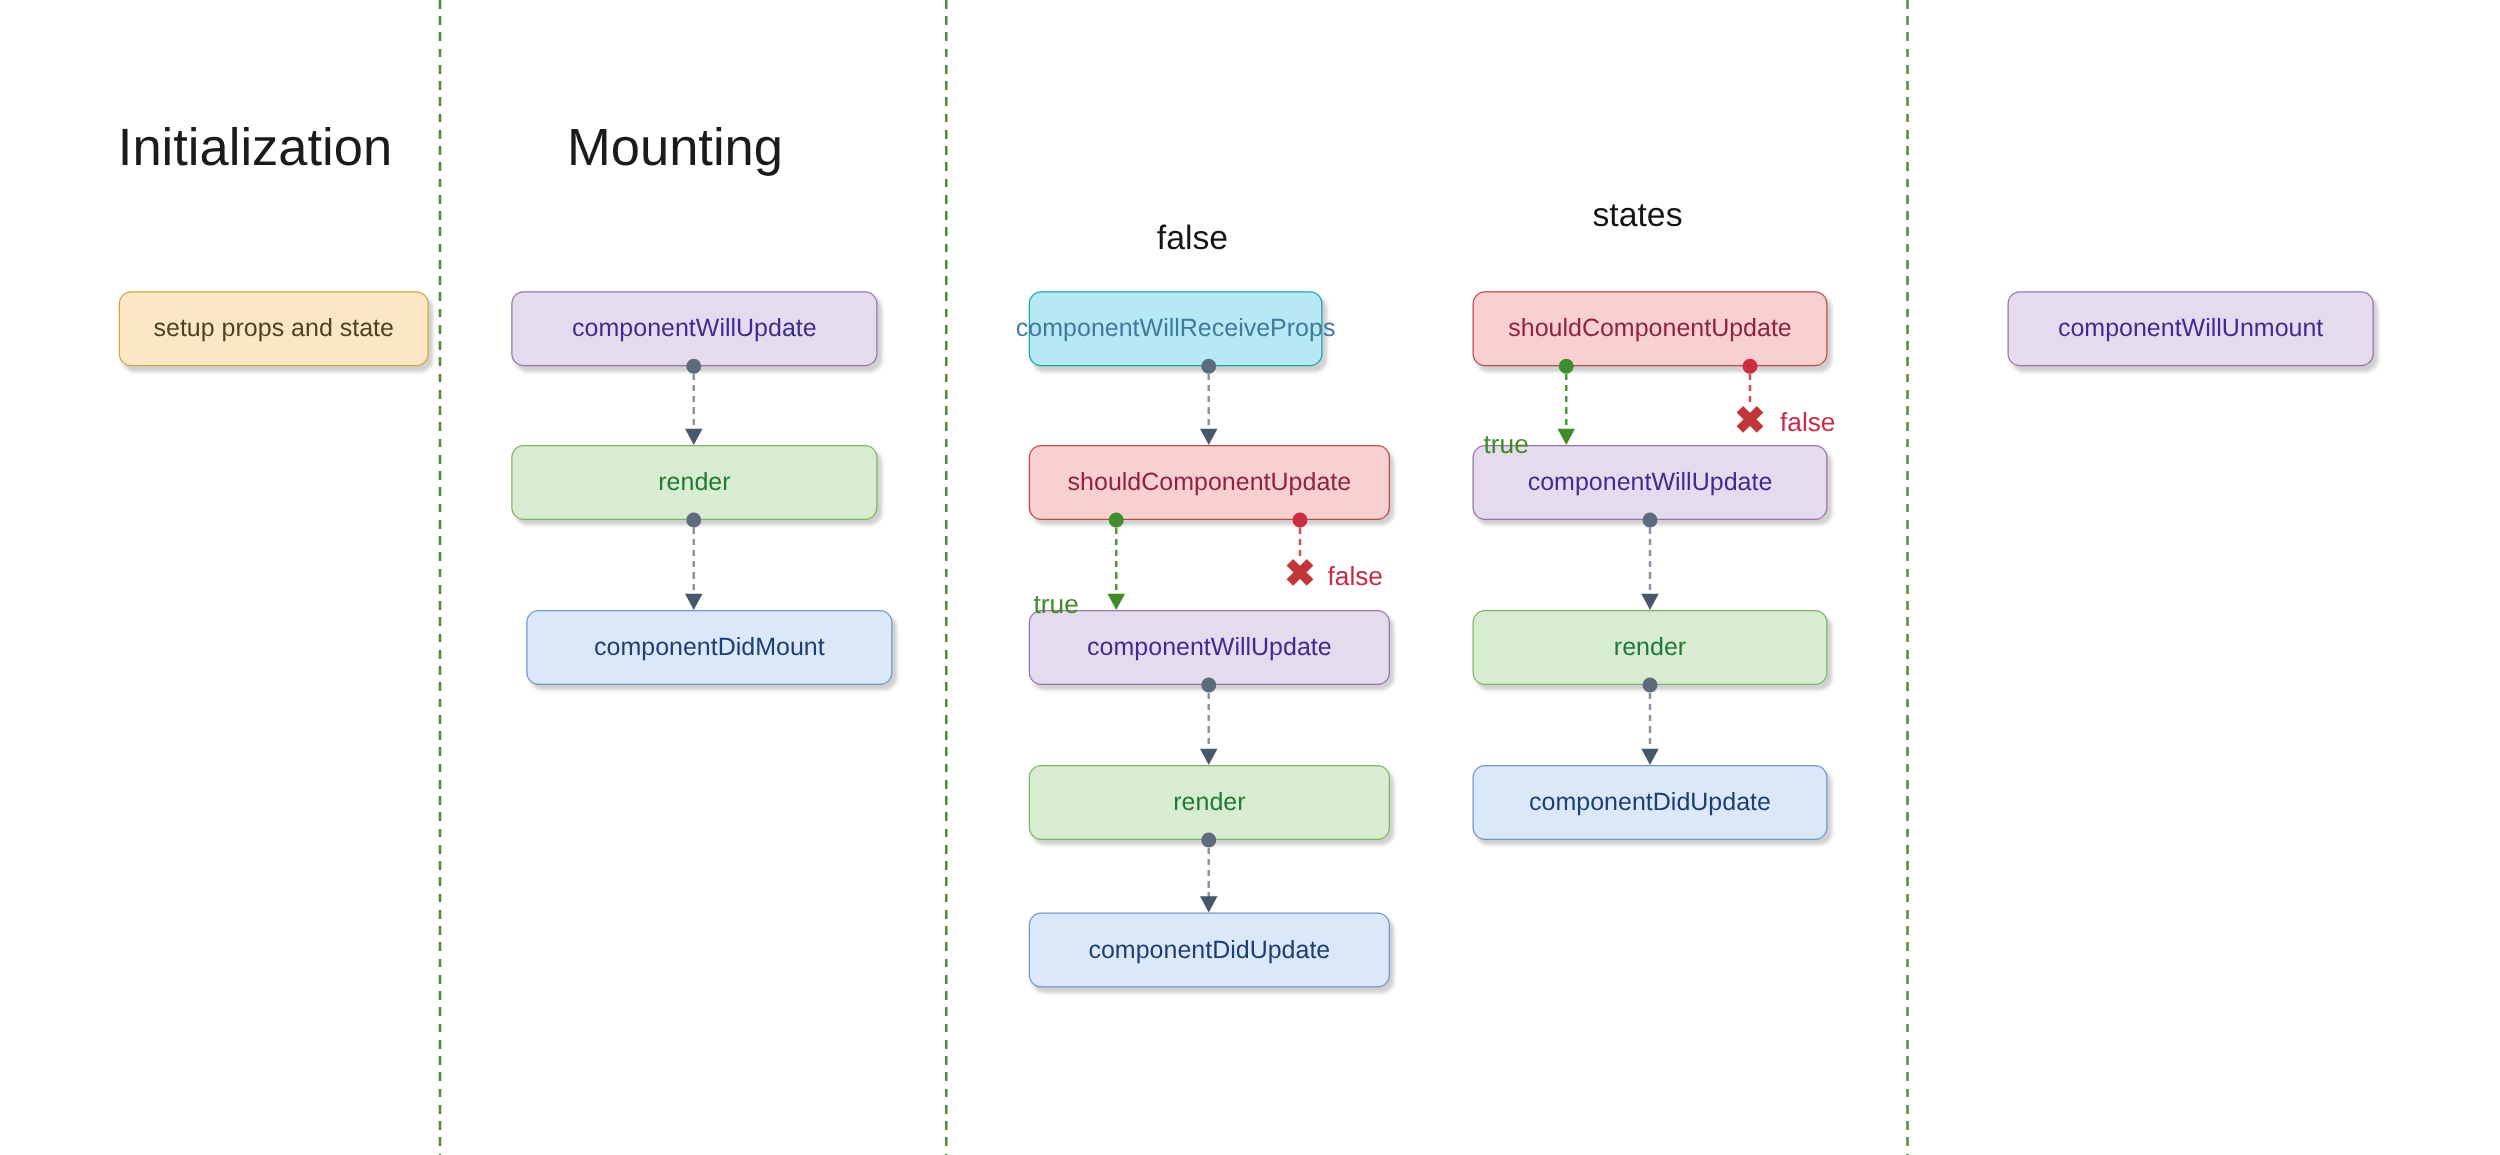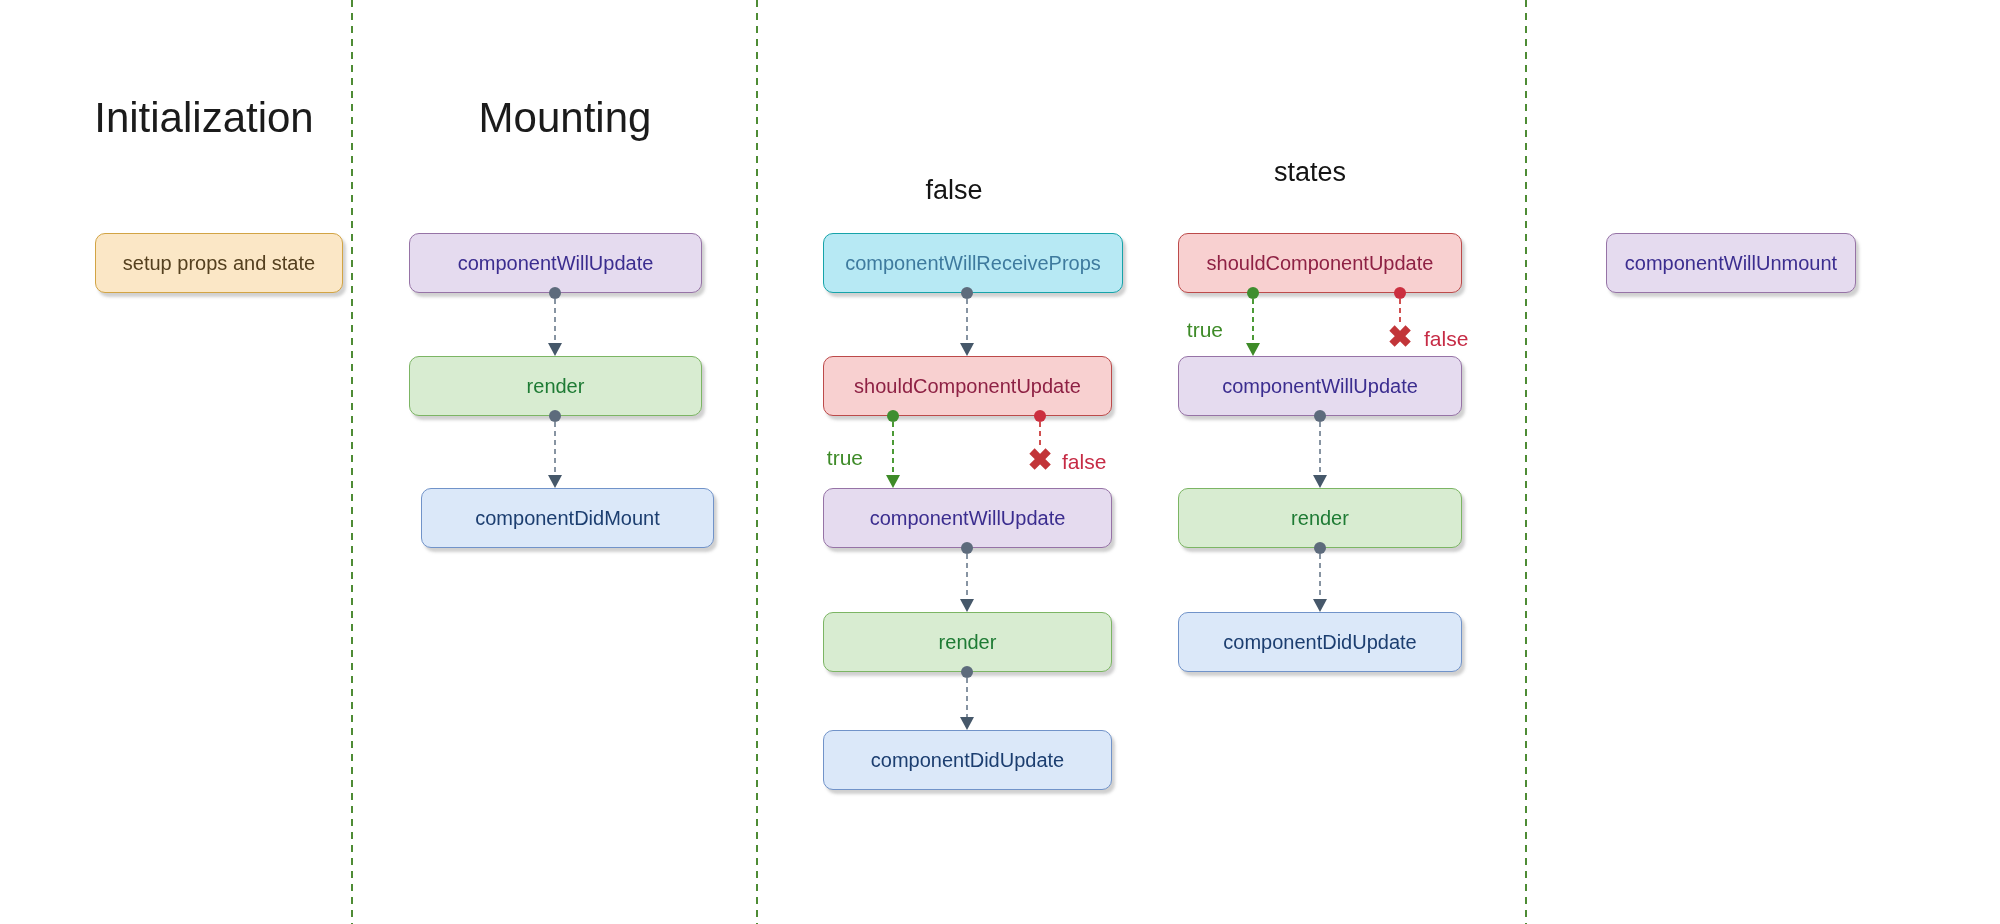--- a/index.html
+++ b/index.html
@@ -27,52 +27,52 @@
     box-shadow:3px 4px 3px rgba(120,120,120,0.35);
   }
   .edge-line{position:absolute;width:2px;}
   .edge-dot{position:absolute;width:12px;height:12px;border-radius:50%;}
   .edge-head{
     position:absolute;width:0;height:0;
     border-left:7px solid transparent;border-right:7px solid transparent;
     border-top:13px solid;
   }
   .edge-label{position:absolute;font-size:21px;font-weight:500;line-height:24px;}
-  .edge-label.right{text-align:right;}
+  .edge-label.right{text-align:right;margin-top:26px;}
   .x-mark{position:absolute;width:40px;text-align:center;font-size:30px;font-weight:bold;line-height:32px;}
 </style>
 </head>
 <body>
 
 <div class="canvas">
 
   <div class="sep" style="left:351px"></div>
   <div class="sep" style="left:756px"></div>
   <div class="sep" style="left:1525px"></div>
 
   <div class="phase-title" style="left:-16px;top:94px">Initialization</div>
-  <div class="phase-title" style="left:345px;top:94px">Mounting</div>
+  <div class="phase-title" style="left:320px;top:94px">Mounting</div>
 
   <div class="sub-title" style="left:844px;top:174px">false</div>
   <div class="sub-title" style="left:1200px;top:156px">states</div>
 
   <div id="nodes">
       <div class="node" style="left: 95px; top: 233px; width: 248px; background: rgb(251, 231, 198); border-color: rgb(210, 164, 68); color: rgb(84, 64, 31);">
         <span>setup props and state</span>
       </div>
       <div class="node" style="left: 409px; top: 233px; width: 293px; background: rgb(229, 219, 239); border-color: rgb(150, 115, 166); color: rgb(59, 45, 143);">
         <span>componentWillUpdate</span>
       </div>
       <div class="node" style="left: 409px; top: 356px; width: 293px; background: rgb(216, 236, 209); border-color: rgb(124, 181, 100); color: rgb(30, 123, 52);">
         <span>render</span>
       </div>
       <div class="node" style="left: 421px; top: 488px; width: 293px; background: rgb(219, 232, 249); border-color: rgb(113, 147, 201); color: rgb(28, 62, 112);">
         <span>componentDidMount</span>
       </div>
-      <div class="node" style="left: 823px; top: 233px; width: 300px; background: rgb(183, 233, 244); border-color: rgb(22, 163, 169); color: rgb(62, 122, 158);">
+      <div class="node" style="left: 823px; top: 233px; width: 235px; background: rgb(183, 233, 244); border-color: rgb(22, 163, 169); color: rgb(62, 122, 158);">
         <span>componentWillReceiveProps</span>
       </div>
       <div class="node" style="left: 823px; top: 356px; width: 289px; background: rgb(248, 208, 208); border-color: rgb(188, 74, 74); color: rgb(142, 33, 68);">
         <span>shouldComponentUpdate</span>
       </div>
       <div class="node" style="left: 823px; top: 488px; width: 289px; background: rgb(229, 219, 239); border-color: rgb(150, 115, 166); color: rgb(59, 45, 143);">
         <span>componentWillUpdate</span>
       </div>
       <div class="node" style="left: 823px; top: 612px; width: 289px; background: rgb(216, 236, 209); border-color: rgb(124, 181, 100); color: rgb(30, 123, 52);">
         <span>render</span>
@@ -85,21 +85,21 @@
       </div>
       <div class="node" style="left: 1178px; top: 356px; width: 284px; background: rgb(229, 219, 239); border-color: rgb(150, 115, 166); color: rgb(59, 45, 143);">
         <span>componentWillUpdate</span>
       </div>
       <div class="node" style="left: 1178px; top: 488px; width: 284px; background: rgb(216, 236, 209); border-color: rgb(124, 181, 100); color: rgb(30, 123, 52);">
         <span>render</span>
       </div>
       <div class="node" style="left: 1178px; top: 612px; width: 284px; background: rgb(219, 232, 249); border-color: rgb(113, 147, 201); color: rgb(28, 62, 112);">
         <span>componentDidUpdate</span>
       </div>
-      <div class="node" style="left: 1606px; top: 233px; width: 250px; background: rgb(229, 219, 239); border-color: rgb(150, 115, 166); color: rgb(59, 45, 143);">
+      <div class="node" style="left: 1606px; top: 233px; width: 293px; background: rgb(229, 219, 239); border-color: rgb(150, 115, 166); color: rgb(59, 45, 143);">
         <span>componentWillUnmount</span>
       </div>
     </div>
   <div id="edges">
       <div class="edge-line" style="left: 554px; top: 299px; height: 46px; background: repeating-linear-gradient(rgb(135, 148, 162) 0px, rgb(135, 148, 162) 5px, transparent 5px, transparent 9px);"></div>
       <div class="edge-dot" style="left: 549px; top: 287px; background: rgb(93, 107, 124);"></div>
       <div class="edge-head" style="left: 548px; top: 343px; border-top-color: rgb(70, 88, 106);"></div>
       <div class="edge-line" style="left: 554px; top: 422px; height: 55px; background: repeating-linear-gradient(rgb(135, 148, 162) 0px, rgb(135, 148, 162) 5px, transparent 5px, transparent 9px);"></div>
       <div class="edge-dot" style="left: 549px; top: 410px; background: rgb(93, 107, 124);"></div>
       <div class="edge-head" style="left: 548px; top: 475px; border-top-color: rgb(70, 88, 106);"></div>

